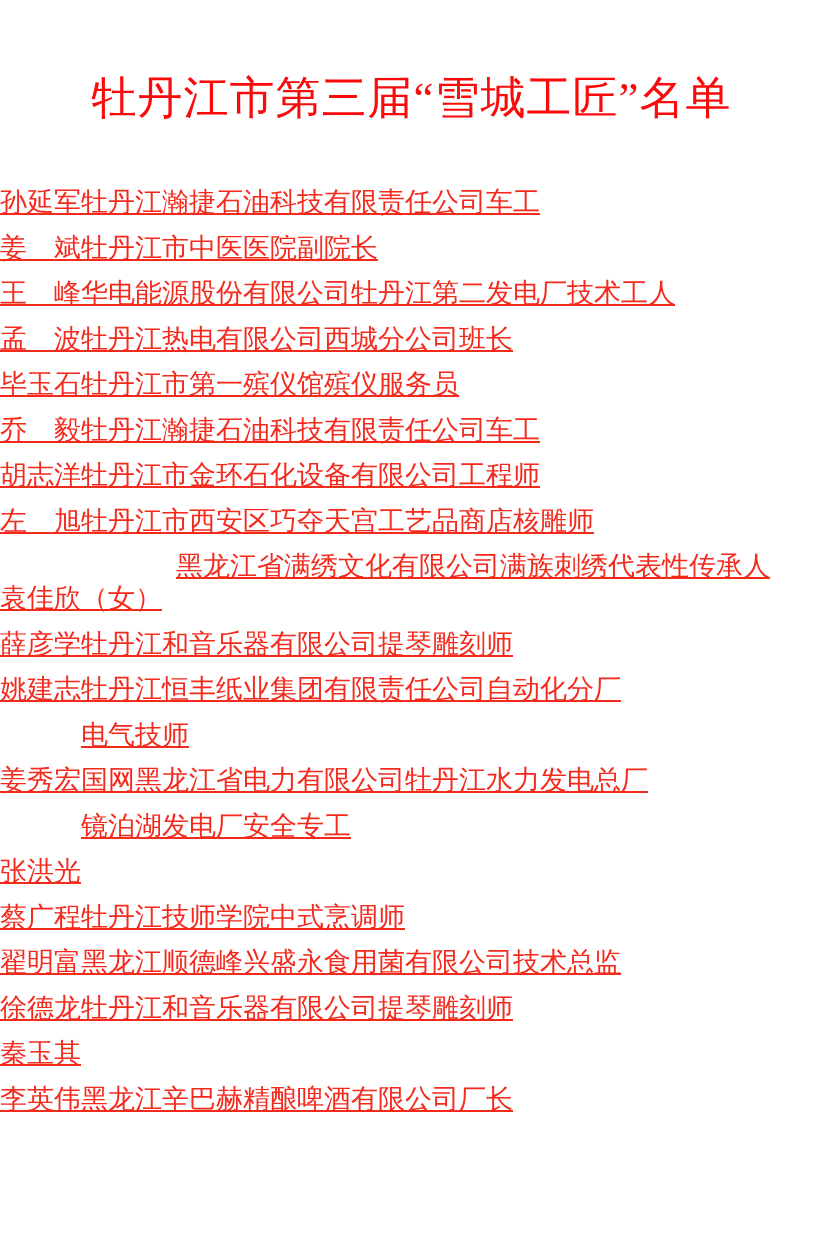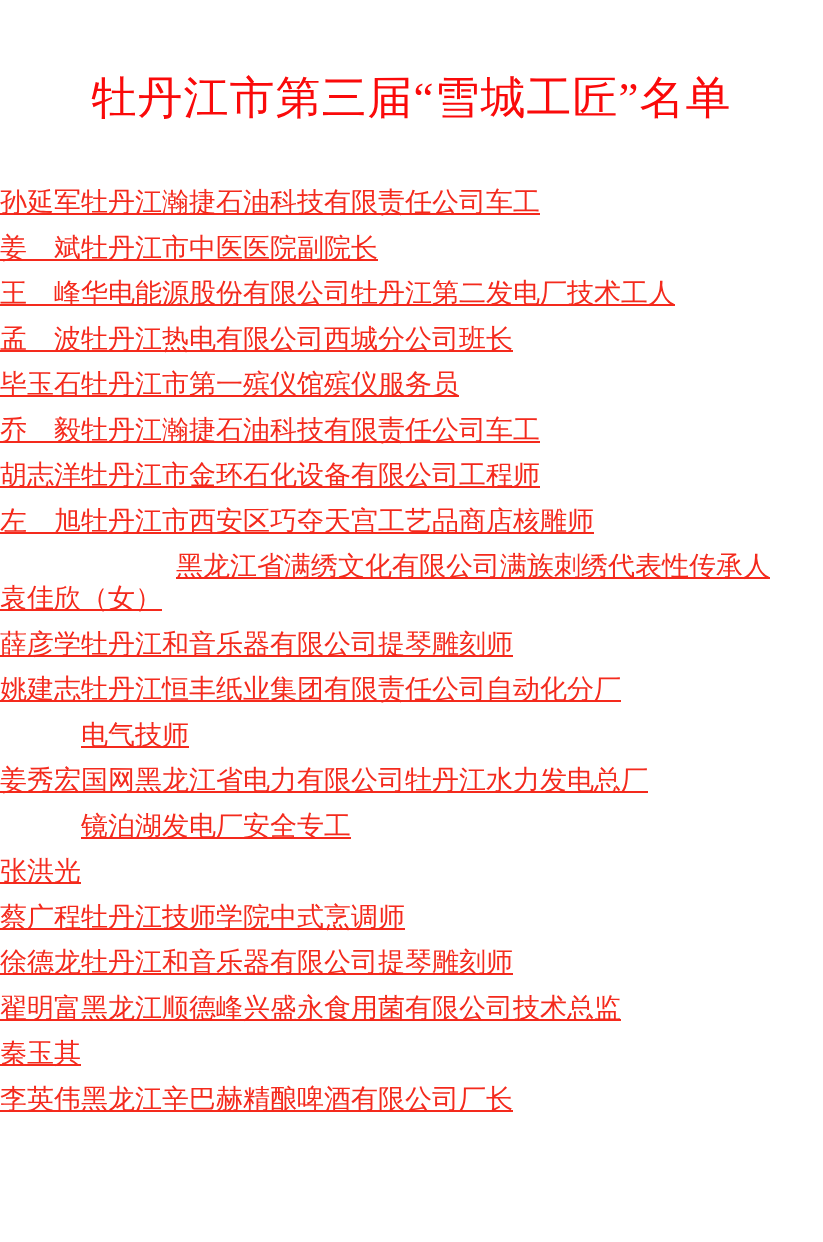--- a/index.html
+++ b/index.html
@@ -142,30 +142,30 @@
   </div>
 
   <div class="row">
     <span class="name">蔡广程</span>
     <span class="org">
           <div class="org-line">牡丹江技师学院中式烹调师</div>
         </span>
   </div>
 
   <div class="row">
-    <span class="name">徐德龙</span>
+    <span class="name">翟明富</span>
     <span class="org">
-          <div class="org-line">牡丹江和音乐器有限公司提琴雕刻师</div>
+          <div class="org-line">黑龙江顺德峰兴盛永食用菌有限公司技术总监</div>
         </span>
   </div>
 
   <div class="row">
-    <span class="name">翟明富</span>
+    <span class="name">徐德龙</span>
     <span class="org">
-          <div class="org-line">黑龙江顺德峰兴盛永食用菌有限公司技术总监</div>
+          <div class="org-line">牡丹江和音乐器有限公司提琴雕刻师</div>
         </span>
   </div>
 
   <div class="row">
     <span class="name">秦玉其</span>
   </div>
 
   <div class="row">
     <span class="name">李英伟</span>
     <span class="org">

